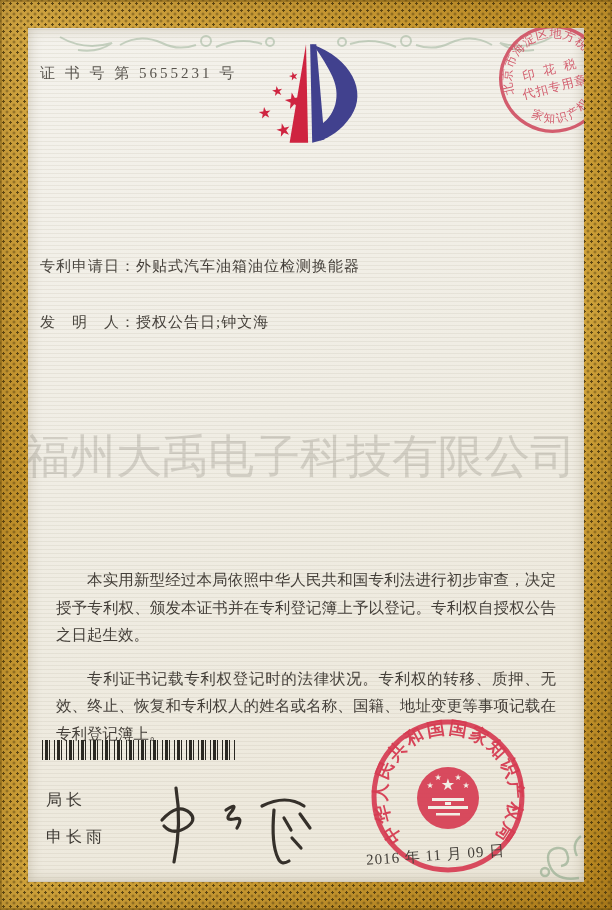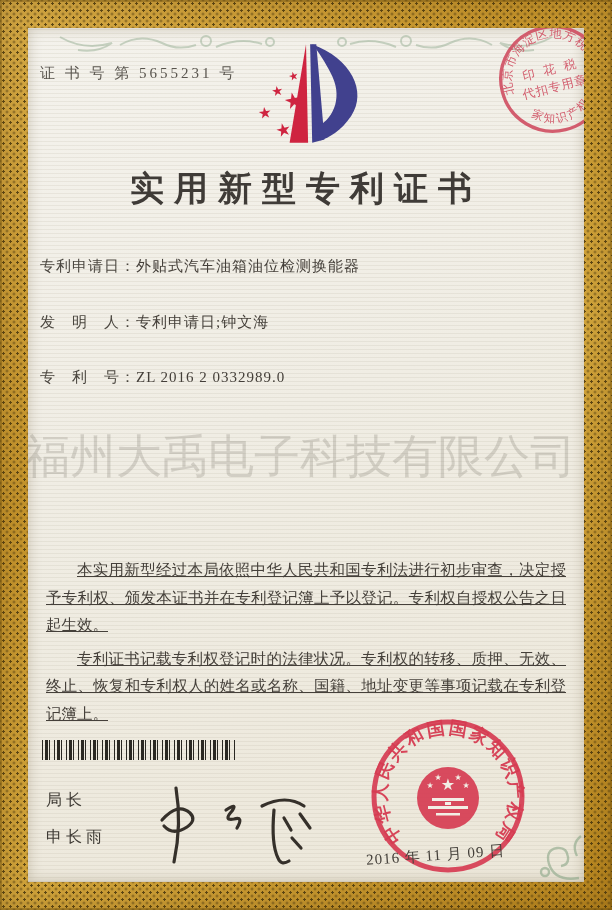--- a/index.html
+++ b/index.html
@@ -48,21 +48,21 @@
   .watermark{
     position:absolute;left:-4px;top:398px;width:600px;
     font-family:"Liberation Sans","DejaVu Sans",sans-serif;
     font-size:46px;color:rgba(125,120,108,.26);white-space:nowrap;
     pointer-events:none;z-index:5;
   }
   .body-text{
     position:absolute;left:12px;right:12px;top:522px;
     font-size:15.5px;line-height:1.78;color:#45403a;text-align:justify;
   }
-  .body-text p{margin:6px;text-indent:2em;text-decoration:underline;}
+  .body-text p{margin:16px;text-indent:2em;}
   .barcode{
     position:absolute;left:14px;top:712px;width:194px;height:20px;
     background:
       repeating-linear-gradient(90deg,#2a2822 0 1.5px, rgba(0,0,0,0) 1.5px 3px,
         #2a2822 3px 6px, rgba(0,0,0,0) 6px 7.5px,
         #2a2822 7.5px 8.5px, rgba(0,0,0,0) 8.5px 12px);
   }
   .signer{
     position:absolute;left:18px;top:762px;font-size:16px;color:#3e3a34;letter-spacing:4px;
   }
@@ -127,30 +127,26 @@
       <text font-size="13" fill="#cf4a5e" letter-spacing="0.5">
         <textPath href="#taxTop" startOffset="50%" text-anchor="middle">北京市海淀区地方税务局</textPath>
       </text>
       <text x="60" y="54" text-anchor="middle" font-size="13" fill="#cf4a5e" letter-spacing="3">印 花 税</text>
       <text x="60" y="73" text-anchor="middle" font-size="13" fill="#cf4a5e" letter-spacing="1">代扣专用章</text>
       <text font-size="12" fill="#cf4a5e" letter-spacing="2">
         <textPath href="#taxBottom" startOffset="50%" text-anchor="middle">国家知识产权局</textPath>
       </text>
     </svg>
 
-    <div class="title">实用新型专利证书</div>
 
     <div class="field" style="top:229px">
       <span>专利申请日：</span><span class="val">外贴式汽车油箱油位检测换能器</span>
     </div>
     <div class="field" style="top:285px">
-      <span>发　明　人：</span><span class="val">专利申请日;钟文海</span>
-    </div>
-    <div class="field" style="top:340px">
-      <span>专　利　号：</span><span class="val">ZL 2016 2 0332989.0</span>
+      <span>发　明　人：</span><span class="val">授权公告日;钟文海</span>
     </div>
 
     <div class="watermark">福州大禹电子科技有限公司</div>
 
     <div class="body-text">
       <p>本实用新型经过本局依照中华人民共和国专利法进行初步审查，决定授予专利权、颁发本证书并在专利登记簿上予以登记。专利权自授权公告之日起生效。</p>
       <p>专利证书记载专利权登记时的法律状况。专利权的转移、质押、无效、终止、恢复和专利权人的姓名或名称、国籍、地址变更等事项记载在专利登记簿上。</p>
     </div>
 
     <div class="barcode"></div>

